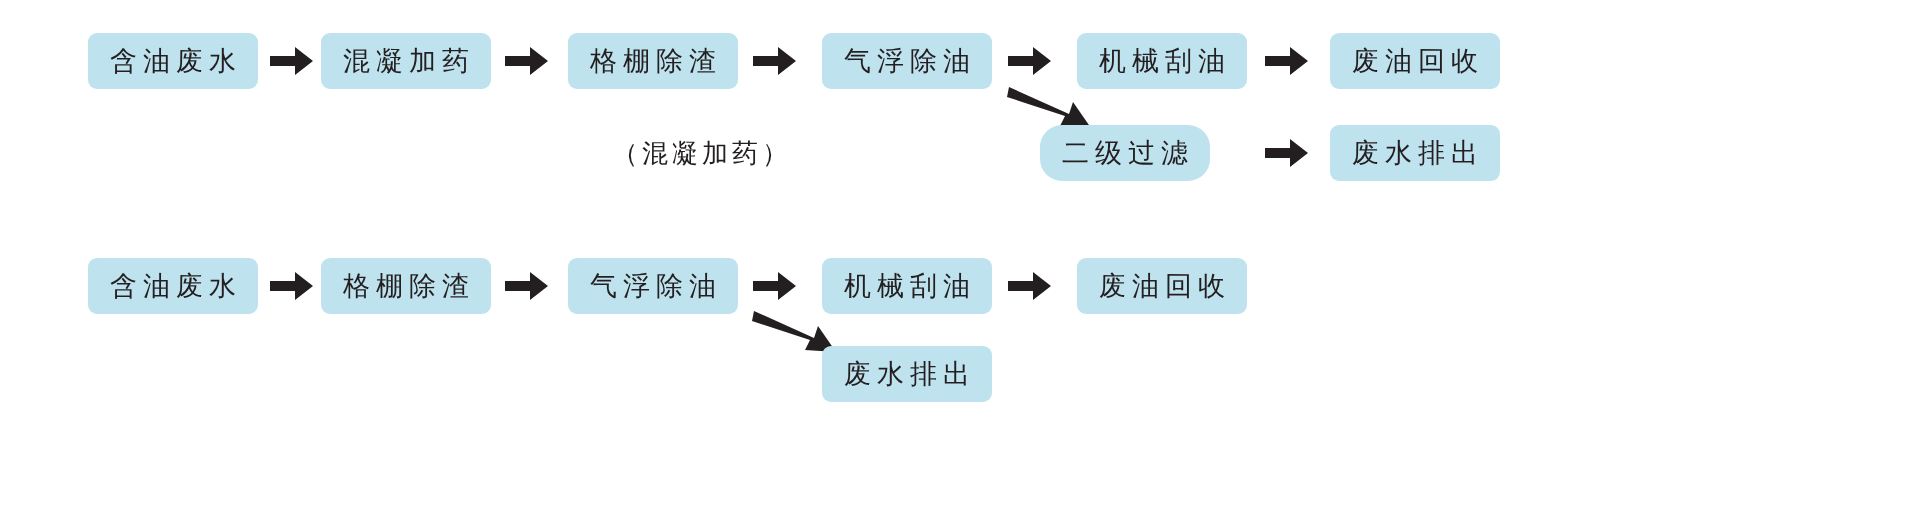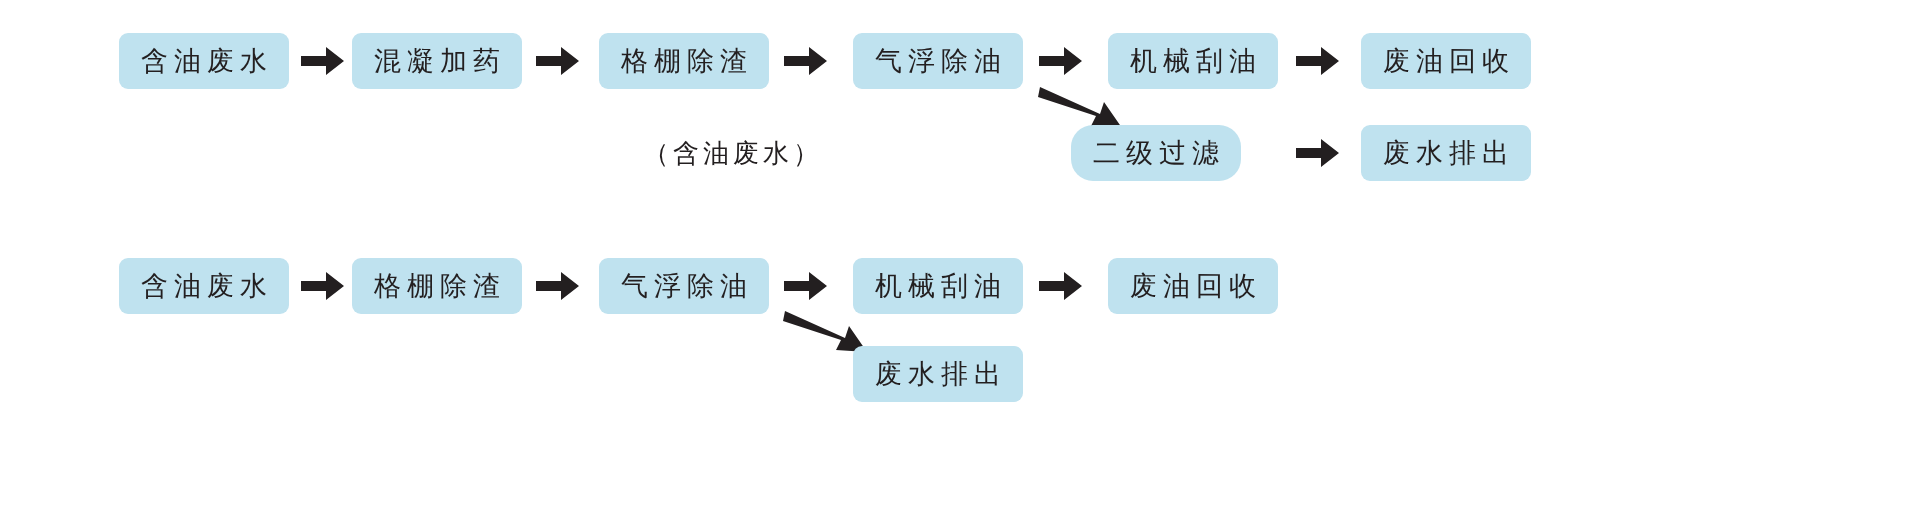--- a/index.html
+++ b/index.html
@@ -11,21 +11,20 @@
     width: 1920px;
     height: 517px;
     font-family: "Liberation Sans", "DejaVu Sans", sans-serif;
     overflow: hidden;
   }
   #canvas {
     position: relative;
     width: 1808px;
     height: 517px;
     background: #ffffff;
-    margin-left: 31px;
   }
 
   
   .node {
     position: absolute;
     background: #bfe2ef;
     border-radius: 9px;
     color: #231f20;
     font-size: 27px;
     letter-spacing: 6px;
@@ -121,21 +120,21 @@
   <div class="node" style="left:1040px; top:125px; width:170px; height:56px;border-radius:22px;">二级过滤</div>
 
   <div class="arrow-h" style="left:1264px; top:136px;">
     <svg width="44" height="30" viewBox="0 0 44 30" aria-hidden="true">
       <path d="M0 10 H25 V1 L43 15 L25 29 V20 H0 Z" fill="#231f20"></path>
     </svg>
   </div>
 
   <div class="node" style="left:1330px; top:125px; width:170px; height:56px;">废水排出</div>
 
-  <div class="caption" style="left:582px; top:140px; width:240px; text-align:center;">（含油废水）</div>
+  <div class="caption" style="left:582px; top:140px; width:240px; text-align:center;">（混凝加药）</div>
 
   <div class="node" style="left:88px;  top:258px; width:170px; height:56px;">含油废水</div>
 
   <div class="arrow-h" style="left:269px; top:269px;">
     <svg width="44" height="30" viewBox="0 0 44 30" aria-hidden="true">
       <path d="M0 10 H25 V1 L43 15 L25 29 V20 H0 Z" fill="#231f20"></path>
     </svg>
   </div>
 
   <div class="node" style="left:321px; top:258px; width:170px; height:56px;">格棚除渣</div>

